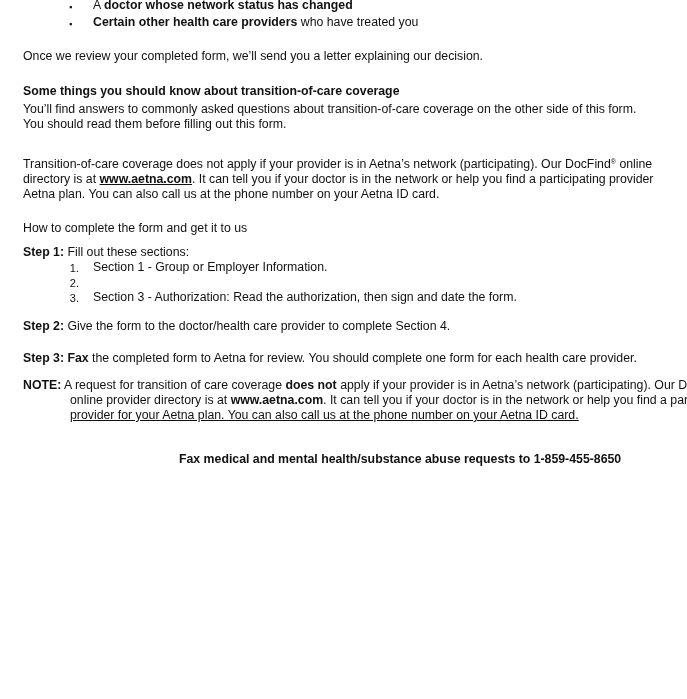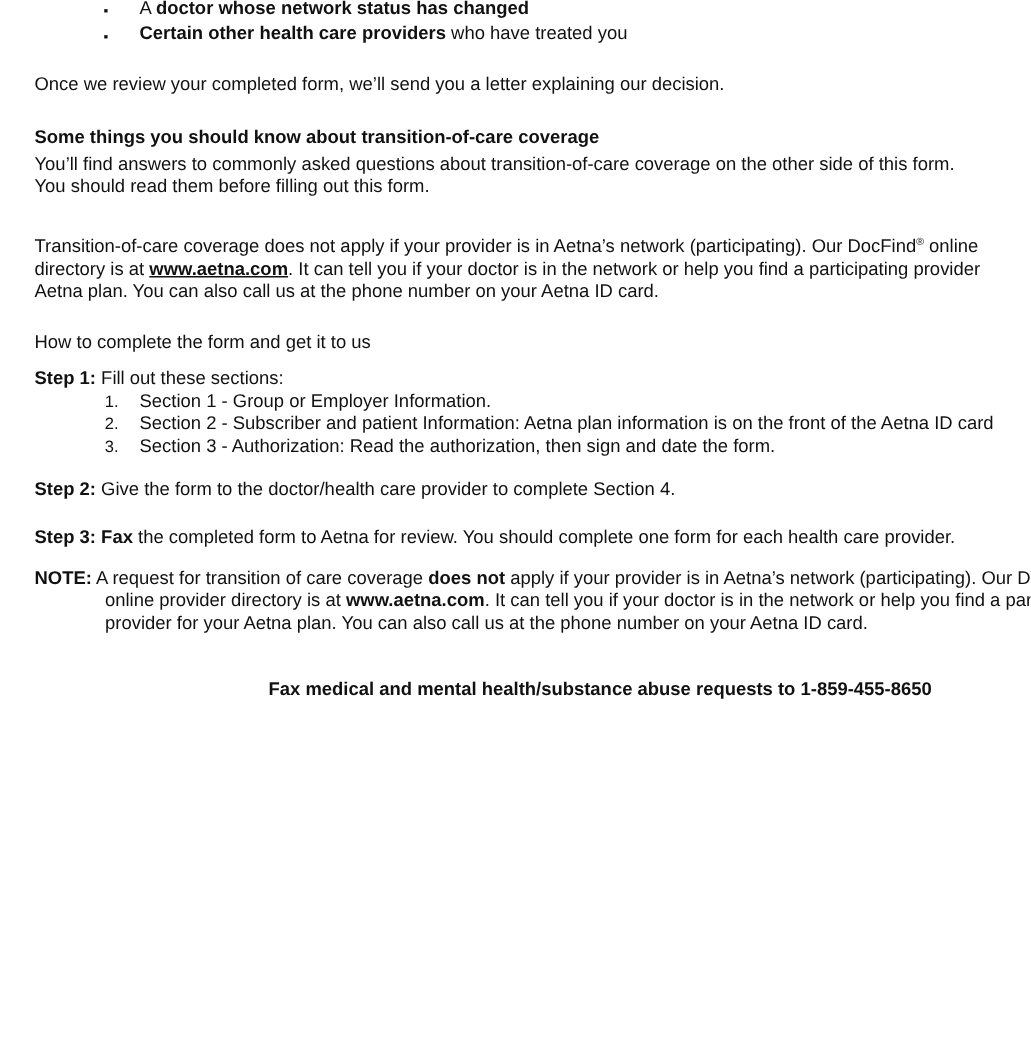--- a/index.html
+++ b/index.html
@@ -80,37 +80,36 @@
   <div class="line" style="left:23px; top:187px;">Aetna plan. You can also call us at the phone number on your Aetna ID card.</div>
 
   <div class="line" style="left:23px; top:245px;">
     <b>Step 1:</b><span> Fill out these sections:</span>
   </div>
 
   <span class="num" style="left:65px; top:261px;">1.</span>
   <div class="line" style="left:93px; top:260px;">Section 1 - Group or Employer Information.</div>
 
   <span class="num" style="left:65px; top:276px;">2.</span>
-  <div class="line" style="left:93px; top:275px;">Section 2 - Subscriber and patient Information: Aetna plan information is on the front of the Aetna ID card</div>
 
   <span class="num" style="left:65px; top:291px;">3.</span>
   <div class="line" style="left:93px; top:290px;">Section 3 - Authorization: Read the authorization, then sign and date the form.</div>
 
   <div class="line" style="left:23px; top:319px;">
     <b>Step 2:</b><span> Give the form to the doctor/health care provider to complete Section 4.</span>
   </div>
 
   <div class="line" style="left:23px; top:351px;">
     <b>Step 3:</b><b> Fax</b><span> the completed form to Aetna for review. You should complete one form for each health care provider.</span>
   </div>
 
   <div class="line" style="left:23px; top:378px;">
     <b>NOTE:</b><span> A request for transition of care coverage </span><b>does not</b><span> apply if your provider is in Aetna’s network (participating). Our DocFind</span>
   </div>
   <div class="line" style="left:70px; top:393px;">
     <span>online provider directory is at </span><b>www.aetna.com</b><span>. It can tell you if your doctor is in the network or help you find a participating</span>
   </div>
-  <div class="line" style="left:70px; top:408px;">provider for your Aetna plan. You can also call us at the phone number on your Aetna ID card.</div>
+  <div class="line" style="left:70px; top:408px;text-decoration:underline;">provider for your Aetna plan. You can also call us at the phone number on your Aetna ID card.</div>
 
   <div class="line" style="left:163px; top:452px;margin-left:16px;"><b>Fax medical and mental health/substance abuse requests to 1-859-455-8650</b></div>
 
 
 </div>
 
 </body></html>

